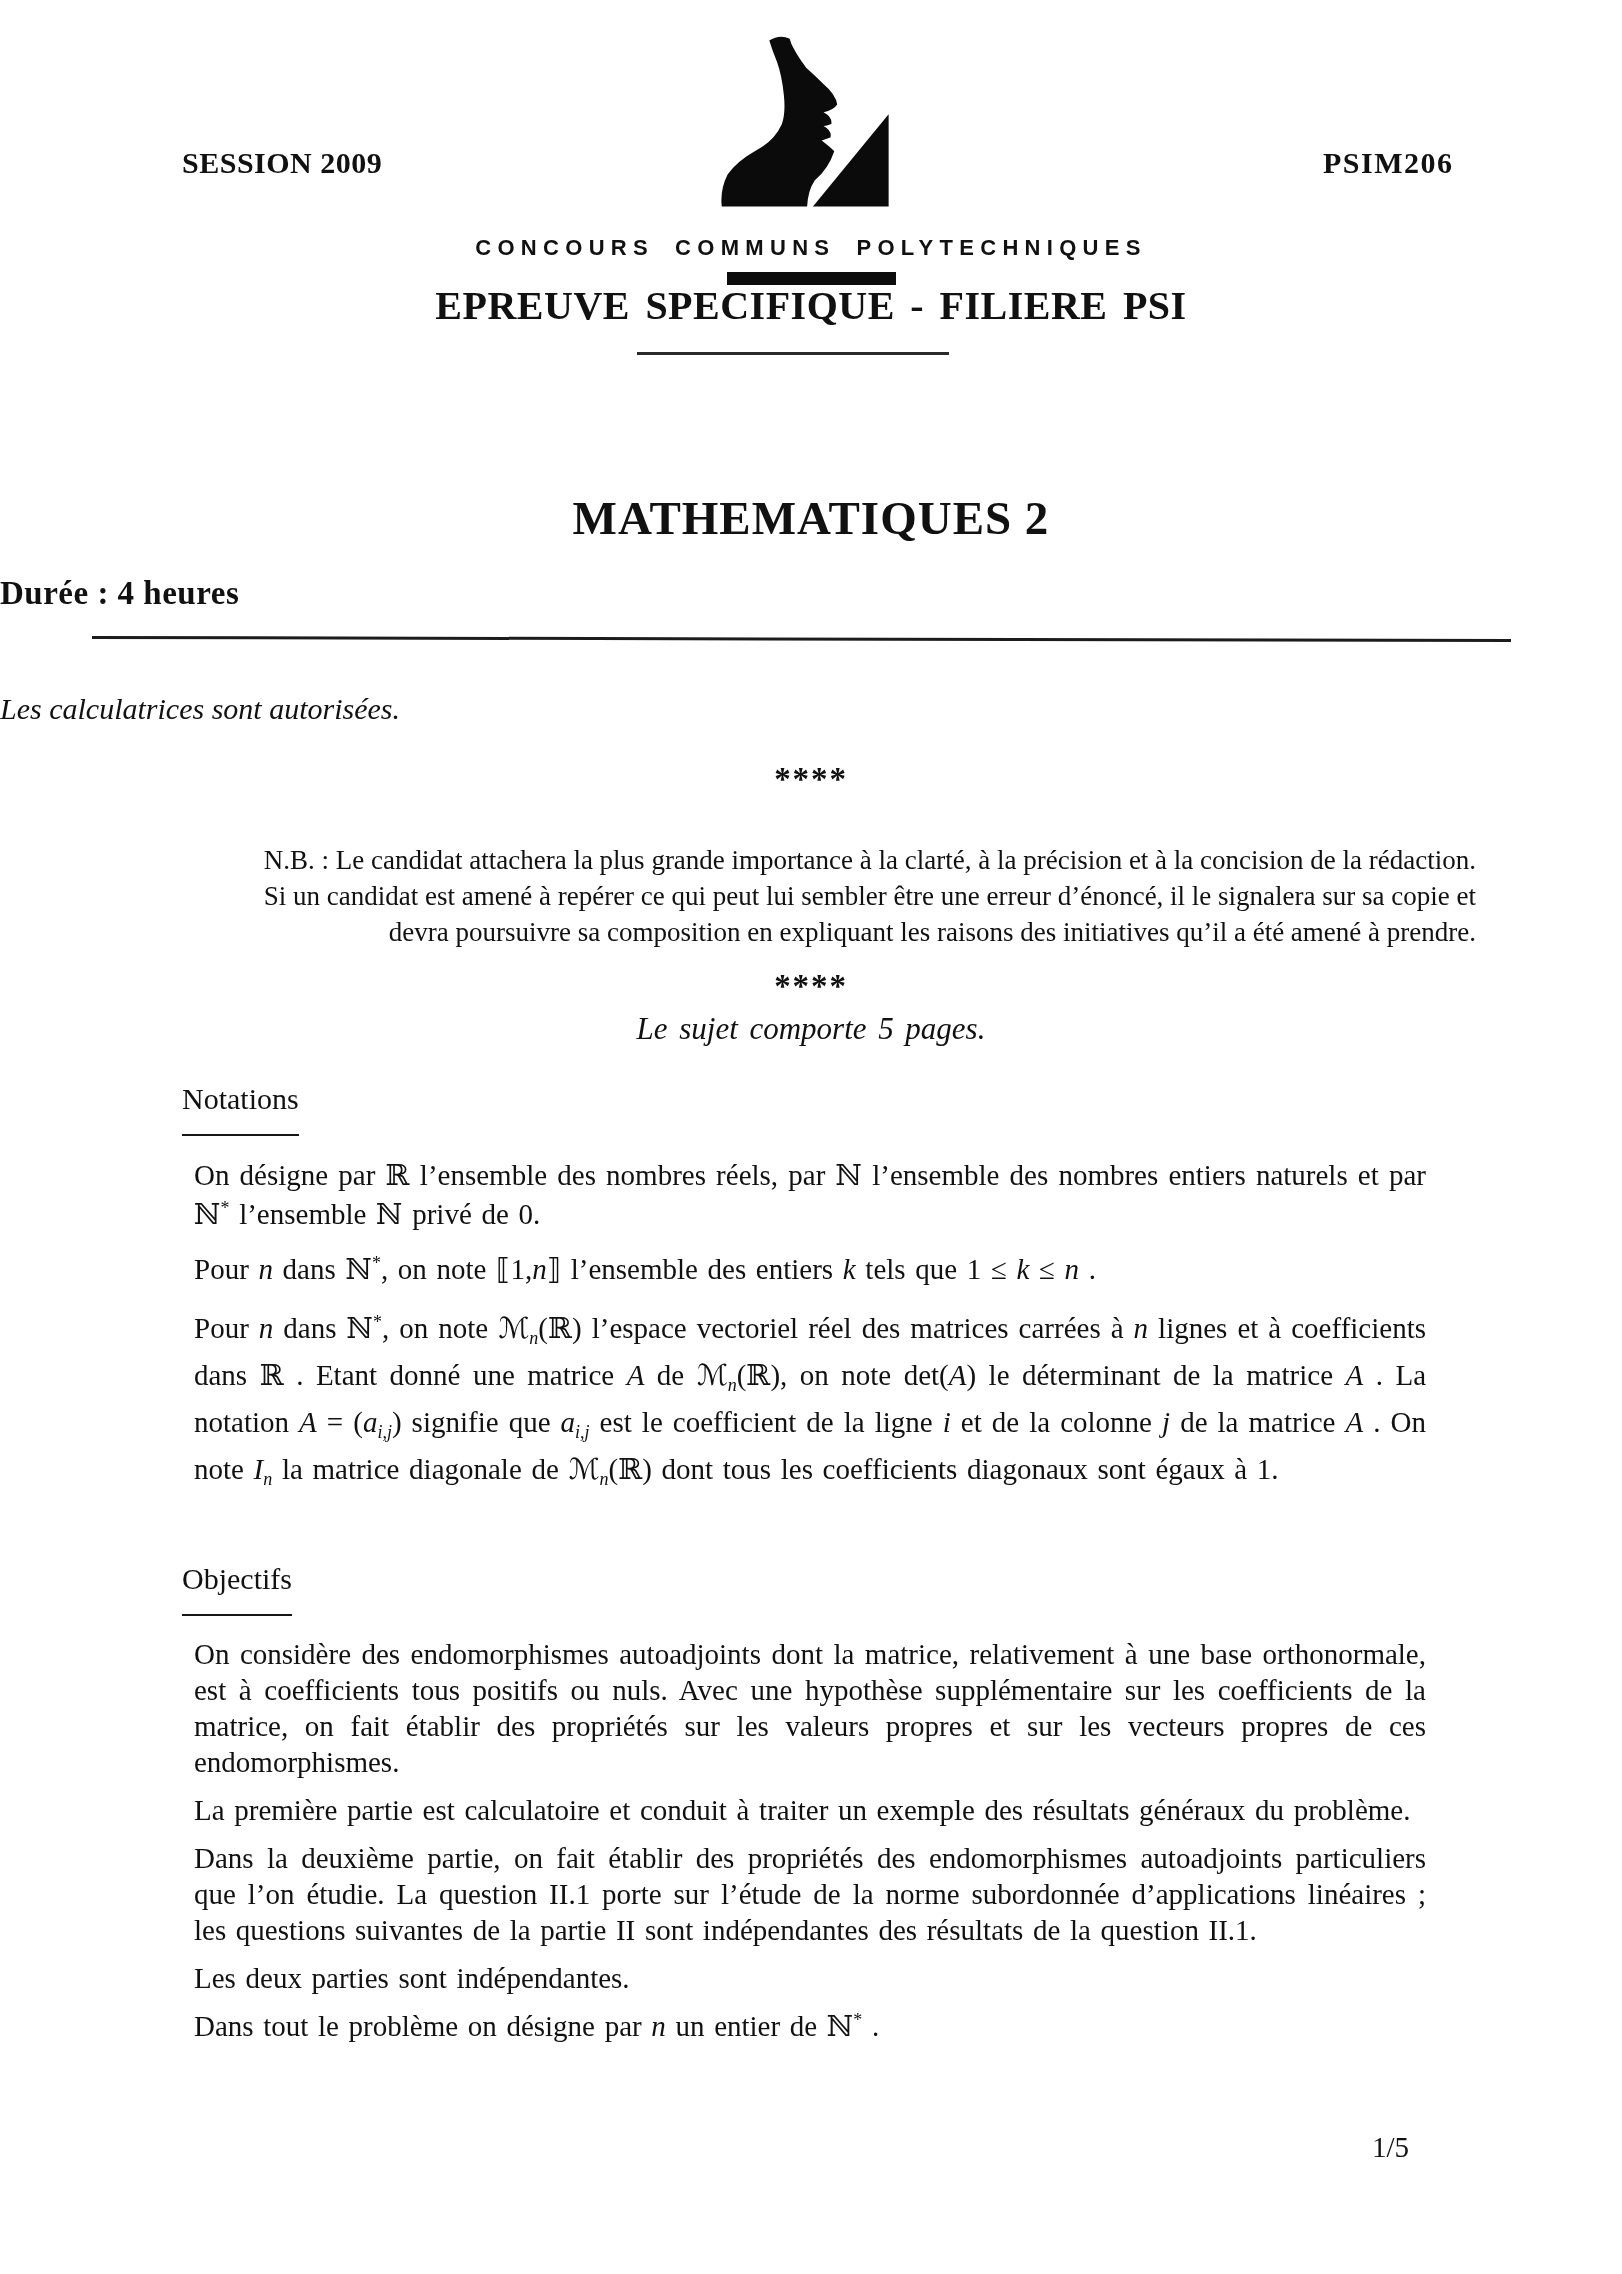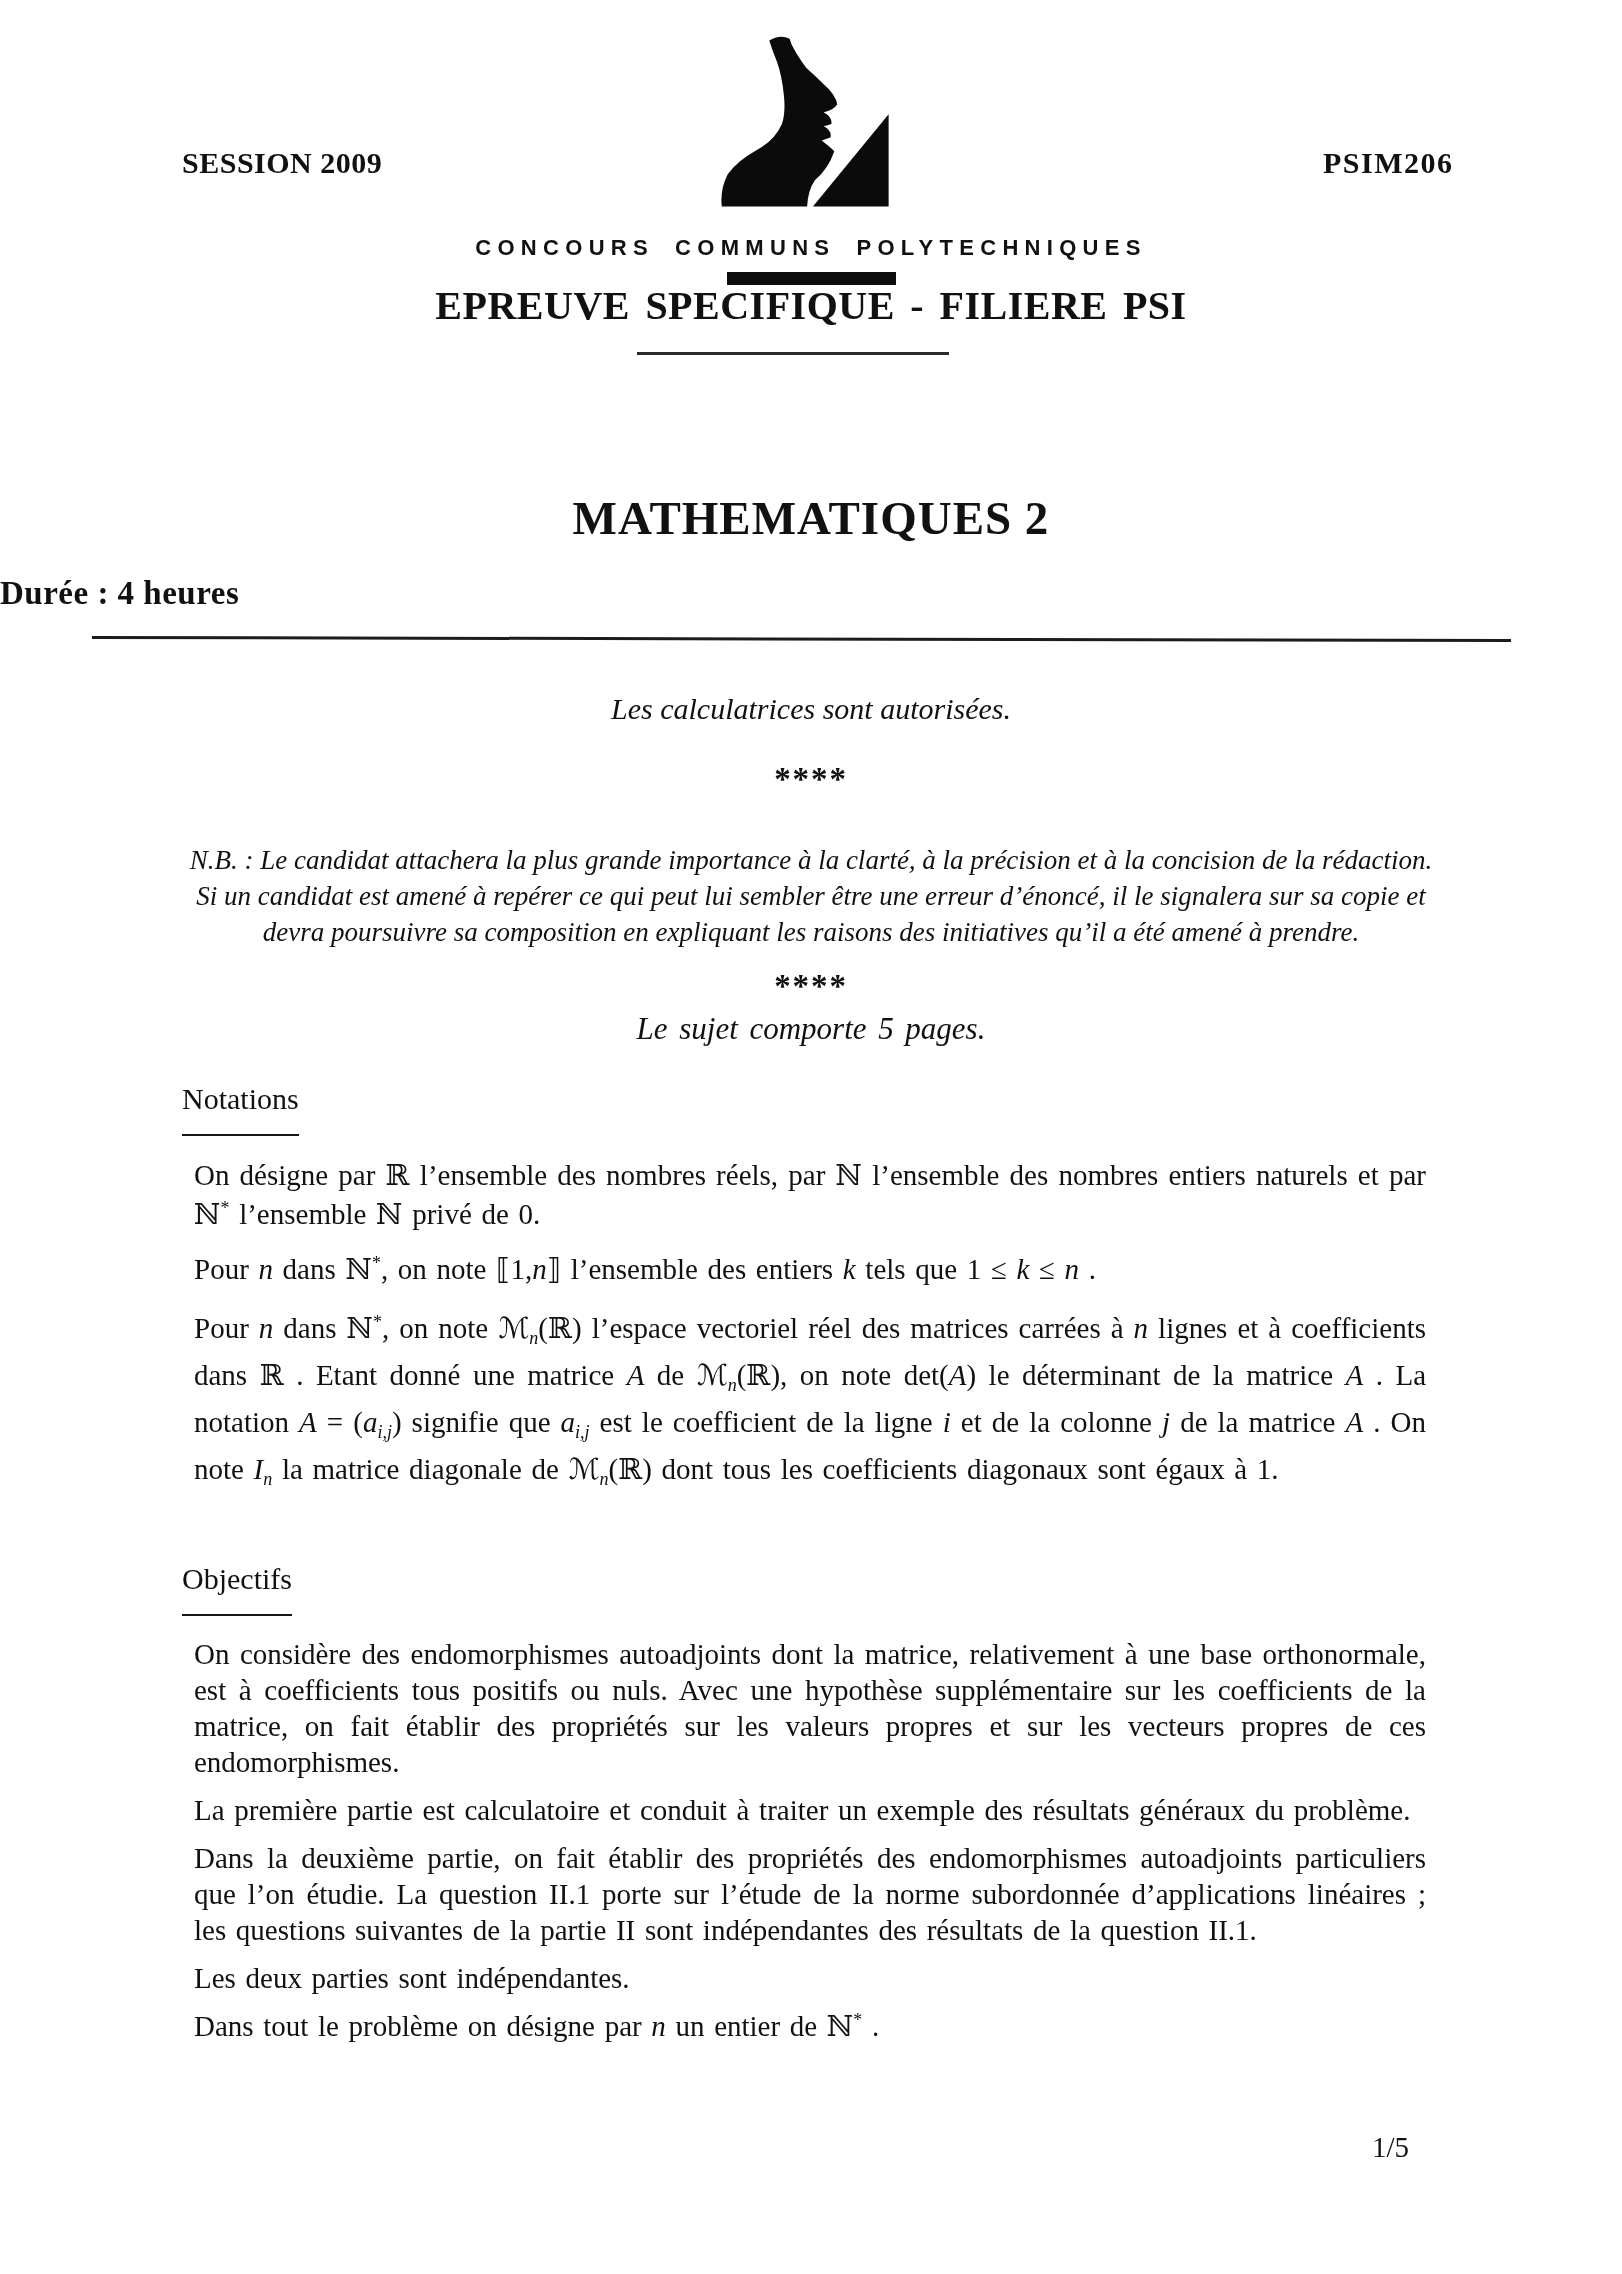--- a/index.html
+++ b/index.html
@@ -23,25 +23,25 @@
     font-weight:bold;font-size:22px;letter-spacing:6.3px;word-spacing:8.7px;white-space:nowrap;
   }
   .logo-bar{margin-top:11.6px;width:169px;height:12.6px;background:#0c0c0c;}
   .exam-type{position:absolute;left:0;right:0;top:282px;text-align:center;font-size:40px;font-weight:bold;letter-spacing:0.5px;word-spacing:4.9px;}
   .short-rule{position:absolute;top:352px;left:637px;width:312px;height:2.9px;background:#2a2a2a;}
   
   .subject-title{position:absolute;left:0;right:0;top:491px;text-align:center;font-size:47px;font-weight:bold;letter-spacing:1px;}
   .duration{position:absolute;left:0;right:0;top:575px;text-align:left;font-size:33px;font-weight:bold;letter-spacing:0.5px;}
   .long-rule{position:absolute;top:636px;left:92px;width:1419px;height:2.9px;background:#1c1c1c;transform:rotate(0.12deg);transform-origin:left center;}
   
-  .calculators{position:absolute;left:0;right:0;top:692px;text-align:center;font-style:italic;font-size:30px;}
+  .calculators{position:absolute;left:0;right:0;top:692px;text-align:left;font-style:italic;font-size:30px;}
   .stars{position:absolute;left:0;right:0;text-align:center;font-size:33px;letter-spacing:1.9px;font-weight:bold;}
   .stars-top{top:761px;}
   .stars-bottom{top:968px;}
-  .nb-block{position:absolute;left:146px;right:146px;top:842px;text-align:center;font-style:italic;font-size:27px;line-height:36px;}
+  .nb-block{position:absolute;left:146px;right:146px;top:842px;text-align:right;font-size:27px;line-height:36px;}
   .pages-note{position:absolute;left:0;right:0;top:1011px;text-align:center;font-style:italic;font-size:31px;word-spacing:3.9px;}
   
   .section{position:absolute;left:182px;width:1256px;font-size:29px;}
   .notations-section{top:1082px;}
   .objectifs-section{top:1562px;}
   .section-heading{
     display:inline-block;font-size:30px;
     border-bottom:2.9px solid #161616;padding-bottom:18px;margin-bottom:7.8px;
   }
   .para{text-align:justify;word-spacing:2.4px;margin:12px;}

